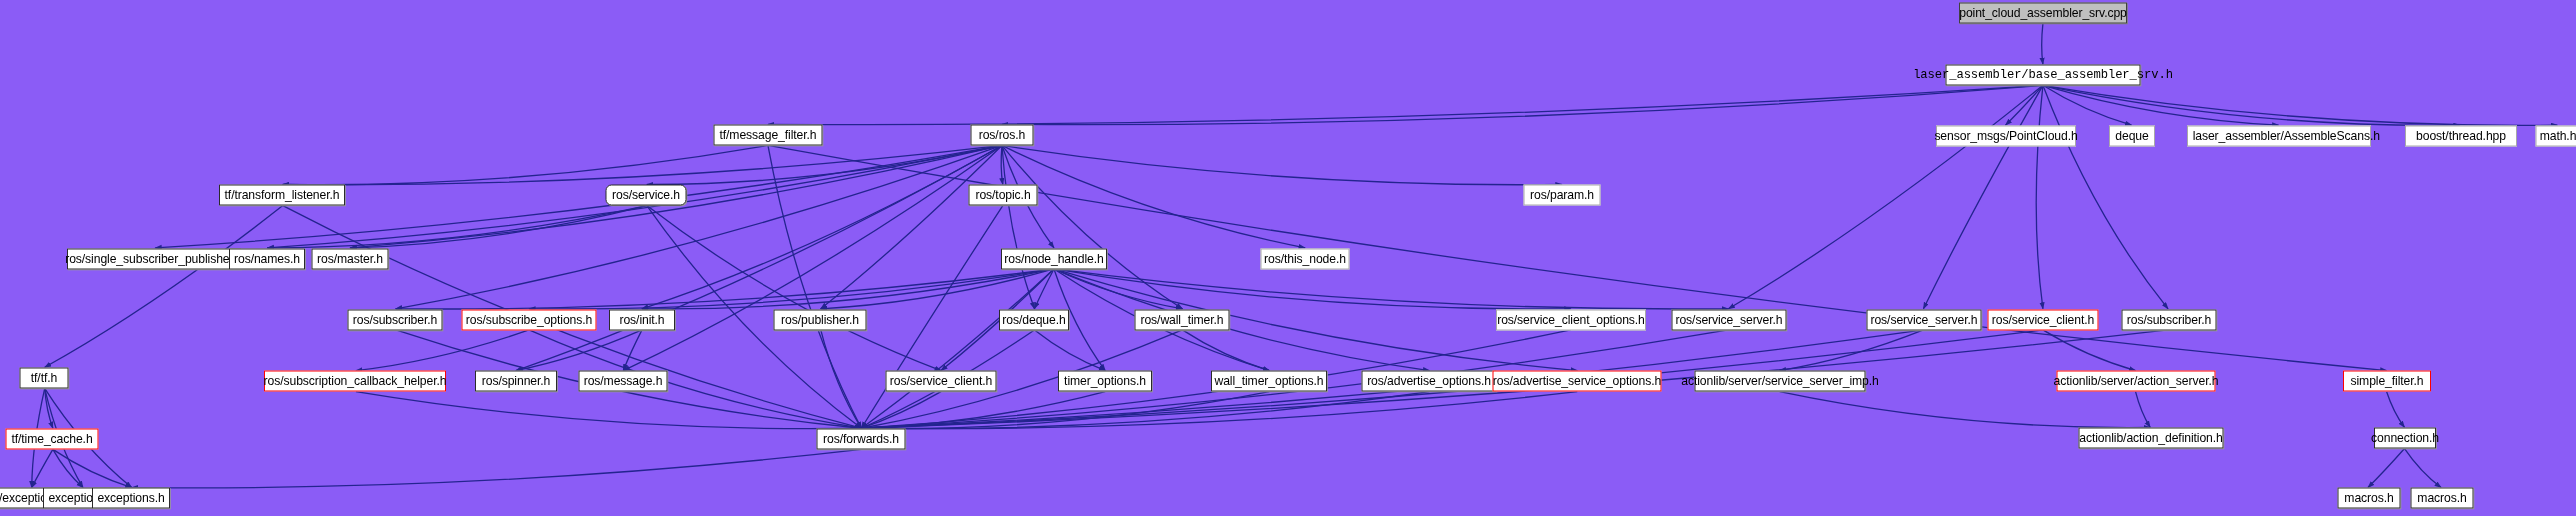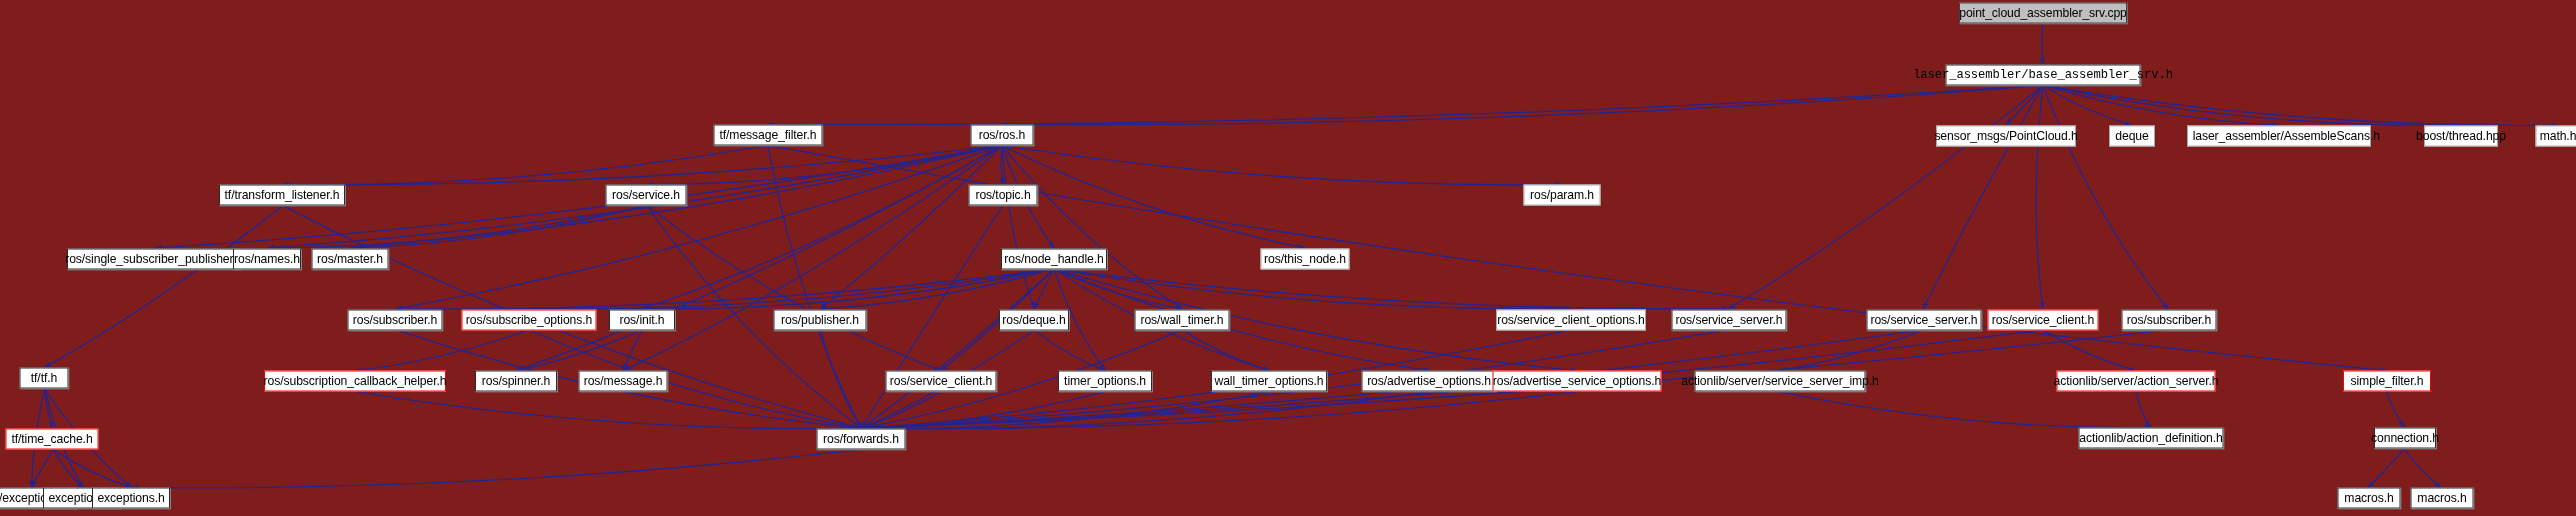--- a/index.html
+++ b/index.html
@@ -2,21 +2,21 @@
 <html style="font-size:13px"><head>
 <meta charset="utf-8">
 <title>point_cloud_assembler_srv.cpp include dependency graph</title>
 <style>
   html,body{margin:0;padding:0;background:#ffffff;}
   body{font-family:"Liberation Sans", sans-serif;}
   #graph{
     position:relative;
     width:2576px;
     height:516px;
-    background:#7f1d1d;
+    background:#8b5cf6;
     overflow:hidden;
   }
   #edges{position:absolute;left:0;top:0;width:2576px;height:516px;pointer-events:none;}
   .node{
     position:absolute;
     box-sizing:border-box;
     display:flex;
     align-items:center;
     justify-content:center;
     background:#ffffff;
@@ -156,48 +156,48 @@
       </div>
       <div class="node thin" style="left: 2006px; top: 136px; width: 140px;">
         <span>sensor_msgs/PointCloud.h</span>
       </div>
       <div class="node thin" style="left: 2132px; top: 136px; width: 46px;">
         <span>deque</span>
       </div>
       <div class="node thin" style="left: 2279px; top: 136px; width: 184px; padding-left: 21px;">
         <span>laser_assembler/AssembleScans.h</span>
       </div>
-      <div class="node thin" style="left: 2461px; top: 136px; width: 74px;">
+      <div class="node thin" style="left: 2461px; top: 136px; width: 112px;">
         <span>boost/thread.hpp</span>
       </div>
       <div class="node thin" style="left: 2558px; top: 136px; width: 45px;">
         <span>math.h</span>
       </div>
       <div class="node solid" style="left: 768px; top: 135px; width: 109px;">
         <span>tf/message_filter.h</span>
       </div>
       <div class="node solid" style="left: 1002px; top: 135px; width: 63px;">
         <span>ros/ros.h</span>
       </div>
       <div class="node solid" style="left: 282px; top: 195px; width: 126px;">
         <span>tf/transform_listener.h</span>
       </div>
-      <div class="node solid" style="left: 646px; top: 195px; width: 81px;">
+      <div class="node solid" style="left: 646px; top: 195px; width: 81px; border-radius: 6px;">
         <span>ros/service.h</span>
       </div>
       <div class="node solid" style="left: 1003px; top: 195px; width: 69px;">
         <span>ros/topic.h</span>
       </div>
       <div class="node thin" style="left: 1562px; top: 195px; width: 77px;">
         <span>ros/param.h</span>
       </div>
       <div class="node solid" style="left: 154px; top: 259px; width: 174px;">
         <span>ros/single_subscriber_publisher.h</span>
       </div>
-      <div class="node solid" style="left: 267px; top: 259px; width: 68px;">
+      <div class="node solid" style="left: 267px; top: 259px; width: 76px;">
         <span>ros/names.h</span>
       </div>
       <div class="node solid" style="left: 350px; top: 259px; width: 77px; justify-content: center;">
         <span>ros/master.h</span>
       </div>
       <div class="node solid" style="left: 1054px; top: 259px; width: 106px;">
         <span>ros/node_handle.h</span>
       </div>
       <div class="node thin" style="left: 1305px; top: 259px; width: 89px;">
         <span>ros/this_node.h</span>

